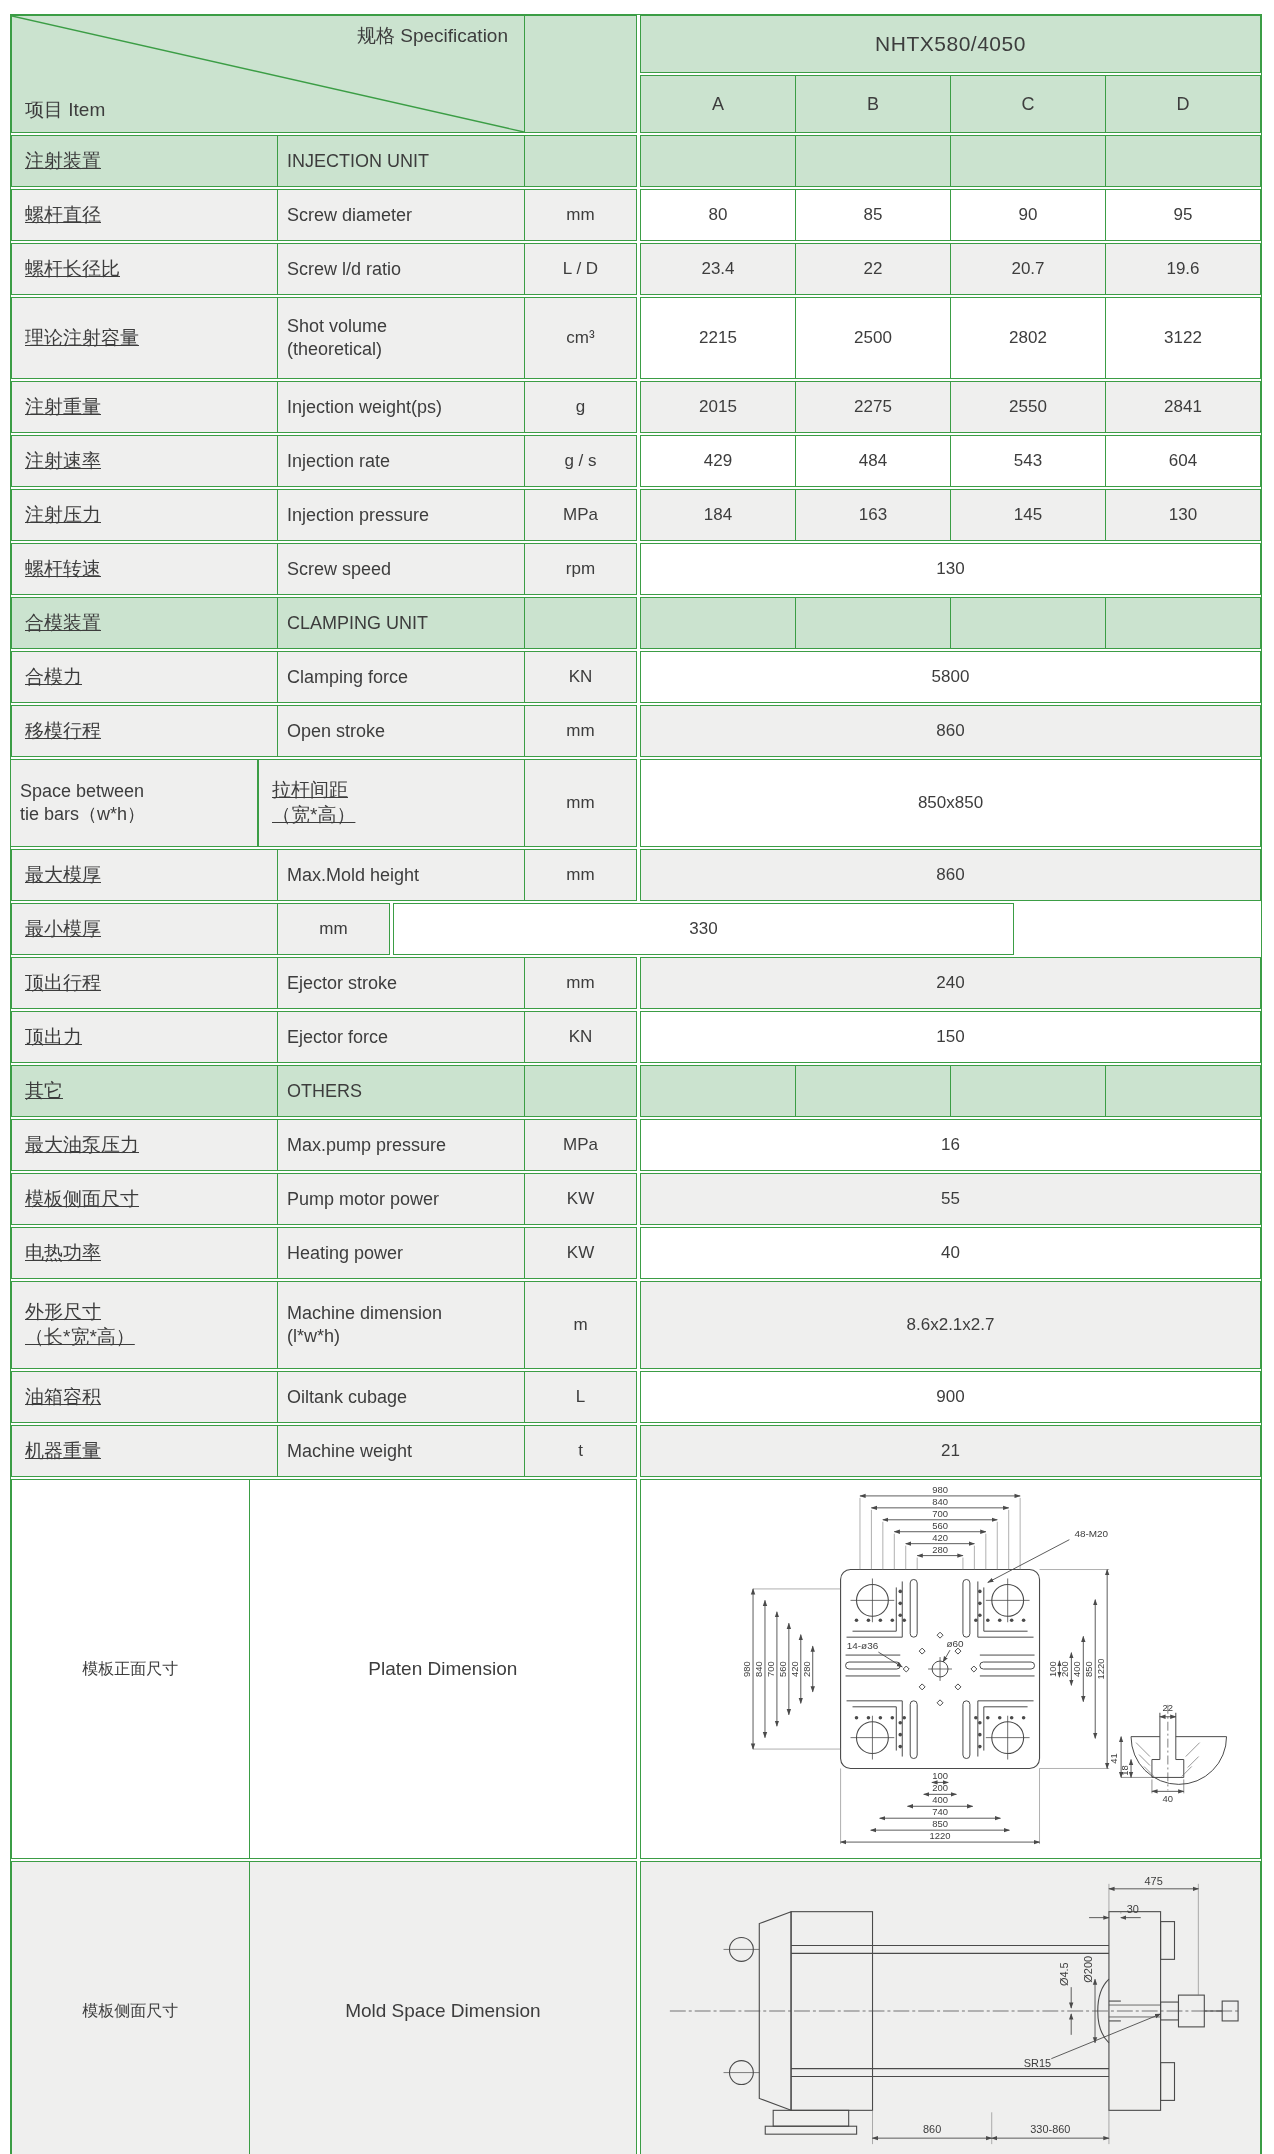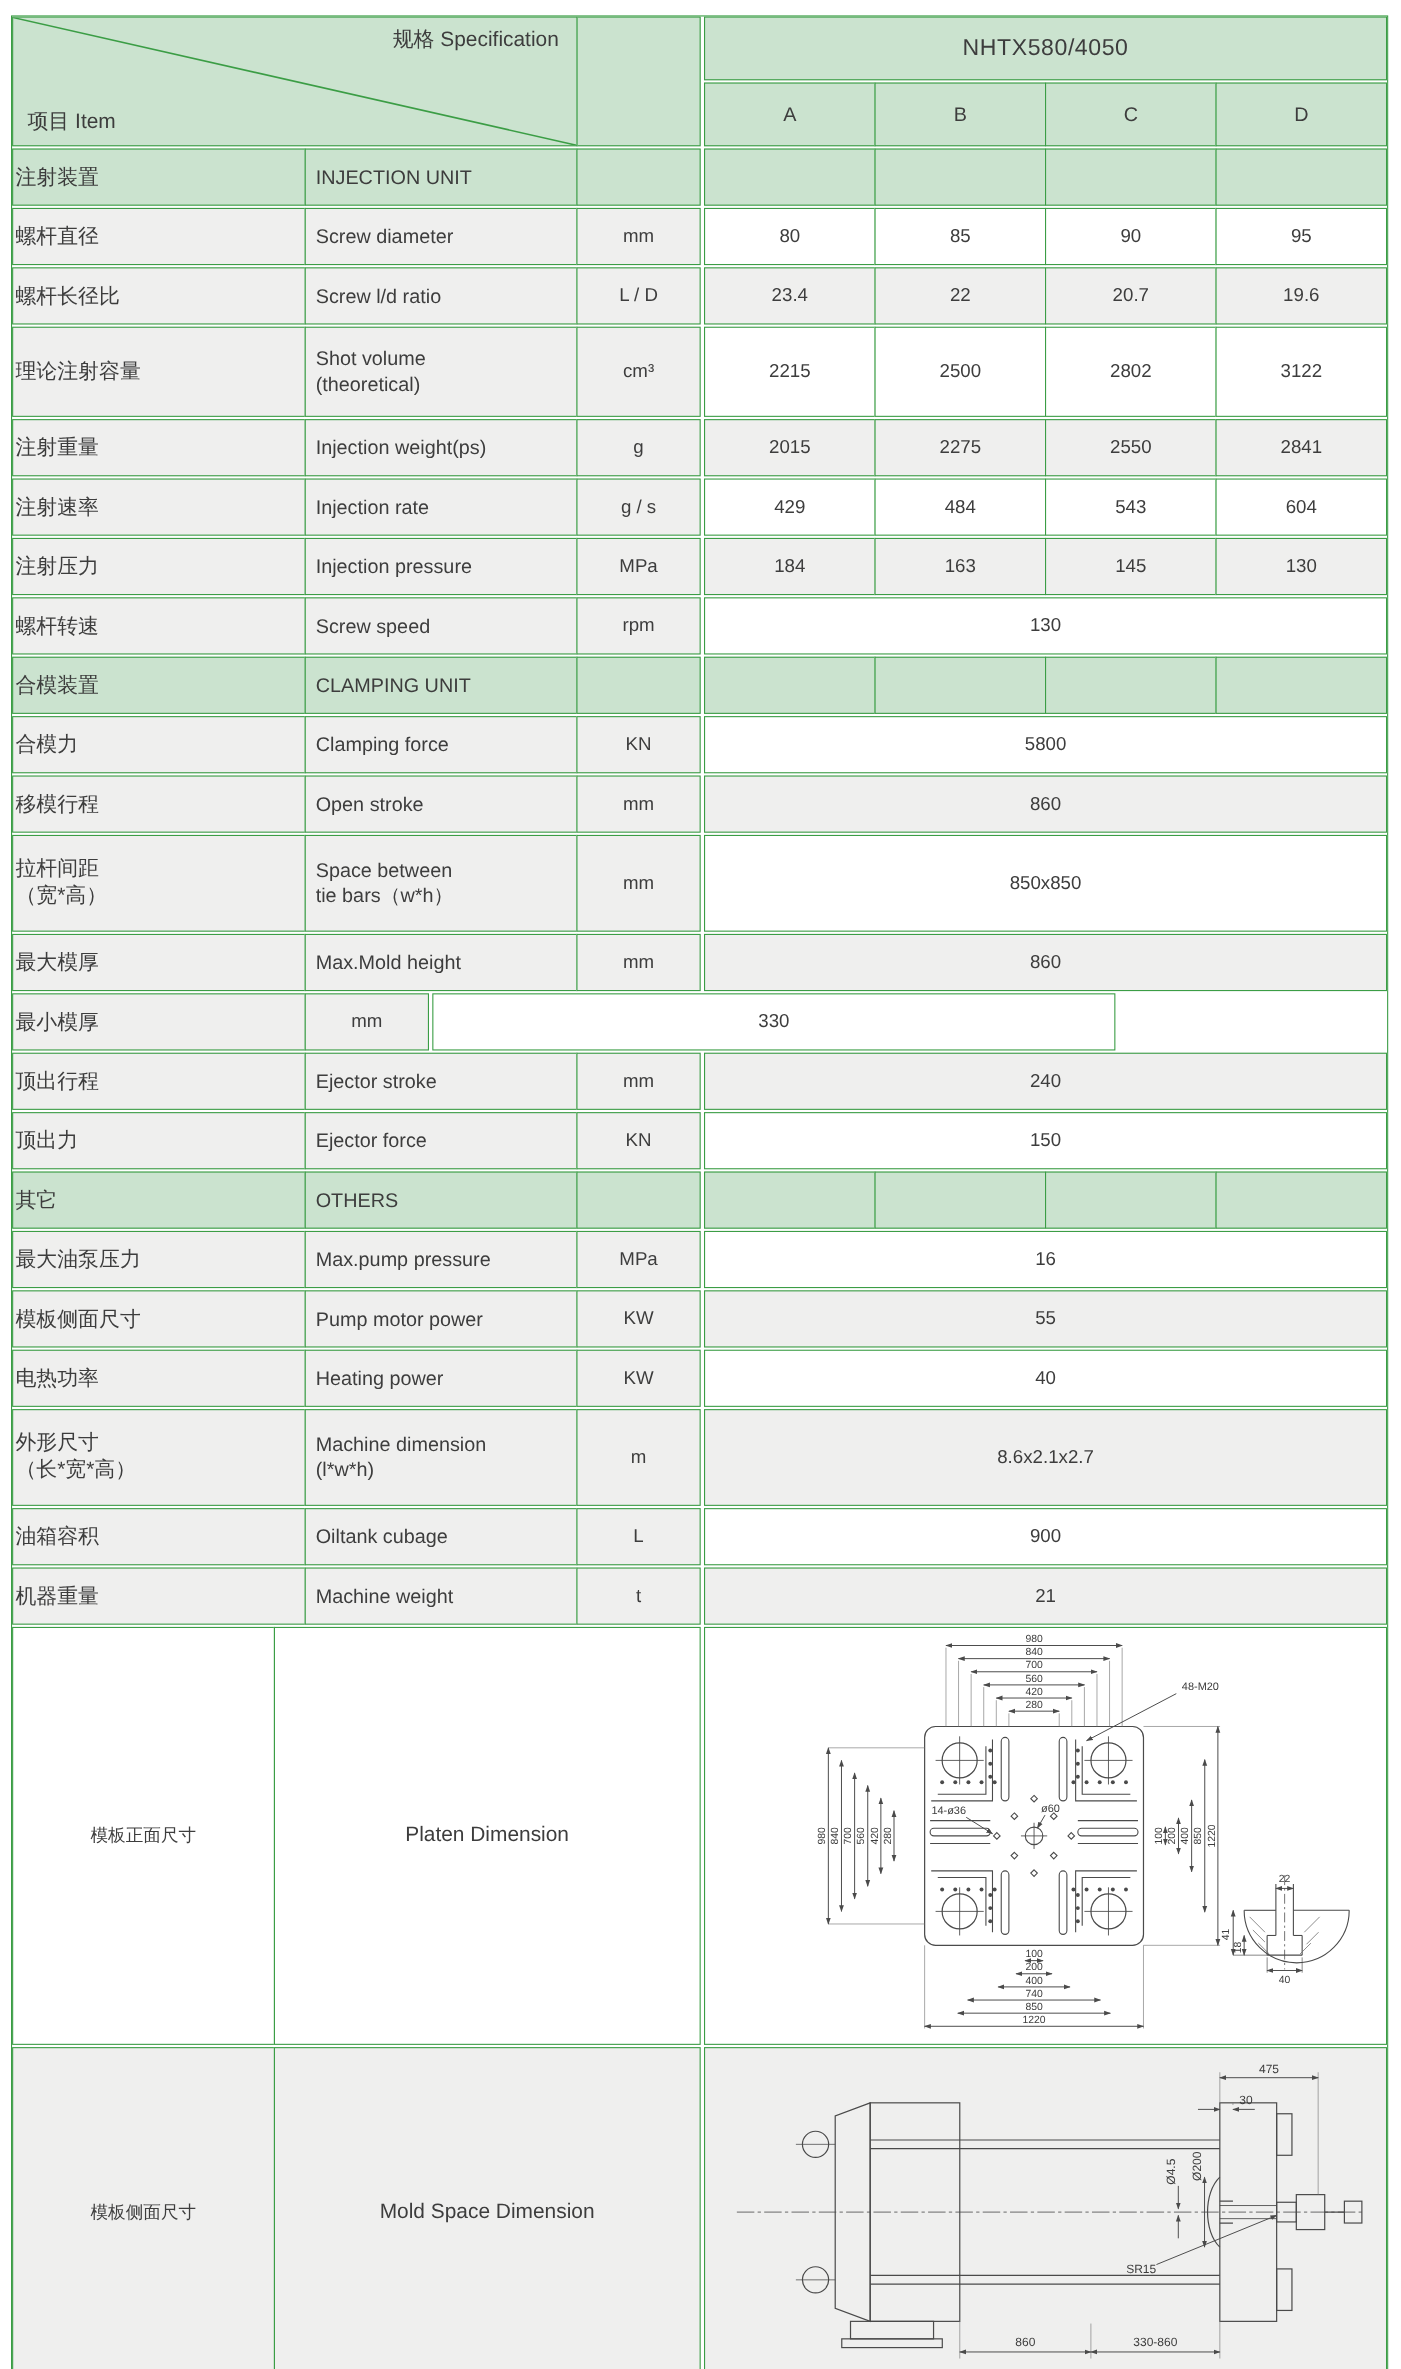--- a/index.html
+++ b/index.html
@@ -8,21 +8,21 @@
     --gry:#efefee;         
     --txt:#3d3d3d;         
     --dln:#4a4a4a;         
   }
   html,body{margin:0;padding:0;background:#ffffff;}
   body{width:1274px;font-family:"Liberation Sans","DejaVu Sans",sans-serif;color:var(--txt);}
   .sheet{width:1250px;margin:14px 10px;border:1px solid var(--bd);}
   .row{display:flex;}
   .row + .row{margin-top:2px;}
   .cell{border:1px solid var(--bd);box-sizing:border-box;display:flex;align-items:center;color:var(--txt);background:#fff;}
-  .c1{width:267px;padding-left:2px;font-size:19px;}
+  .c1{width:267px;padding-left:13px;font-size:19px;text-decoration:underline;}
   .c2{width:248px;margin-left:-1px;padding-left:9px;font-size:18px;}
   .c3{width:113px;margin-left:-1px;justify-content:center;font-size:17px;}
   .vgap{width:3px;}
   .dc{width:156px;justify-content:center;font-size:17px;}
   .dc + .dc{margin-left:-1px;}
   .dm{width:621px;justify-content:center;font-size:17px;}
   .grn{background:var(--grn);}
   .gry{background:var(--gry);}
   .wht{background:#ffffff;}
   .h52{height:52px;}
@@ -182,24 +182,24 @@
 
   <div class="row h52">
     <div class="cell c1 gry h52">移模行程</div>
     <div class="cell c2 gry h52">Open stroke</div>
     <div class="cell c3 gry h52">mm</div>
     <div class="vgap"></div>
     <div class="cell dm gry h52">860</div>
   </div>
 
   <div class="row h88">
+    <div class="cell c2 gry h88 pre">Space between
+tie bars（w*h）</div>
     <div class="cell c1 gry h88 pre">拉杆间距
 （宽*高）</div>
-    <div class="cell c2 gry h88 pre">Space between
-tie bars（w*h）</div>
     <div class="cell c3 gry h88">mm</div>
     <div class="vgap"></div>
     <div class="cell dm wht h88">850x850</div>
   </div>
 
   <div class="row h52">
     <div class="cell c1 gry h52">最大模厚</div>
     <div class="cell c2 gry h52">Max.Mold height</div>
     <div class="cell c3 gry h52">mm</div>
     <div class="vgap"></div>

